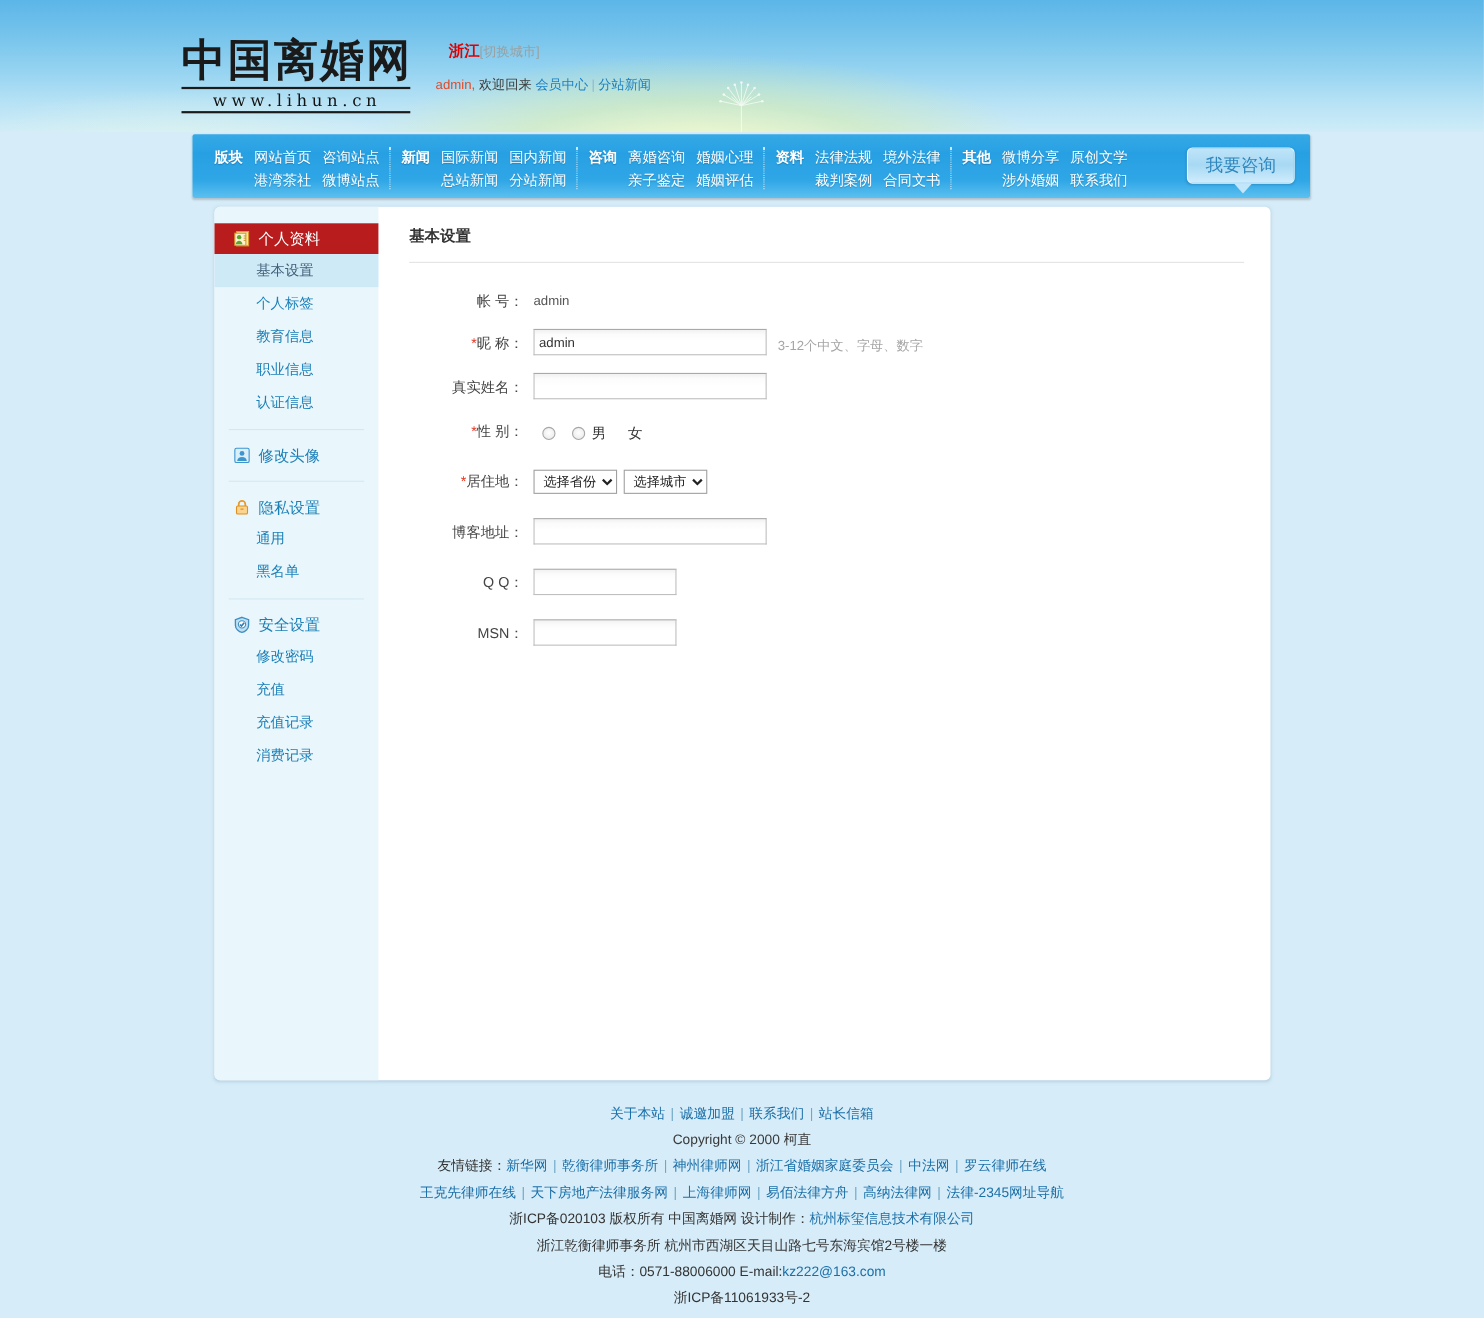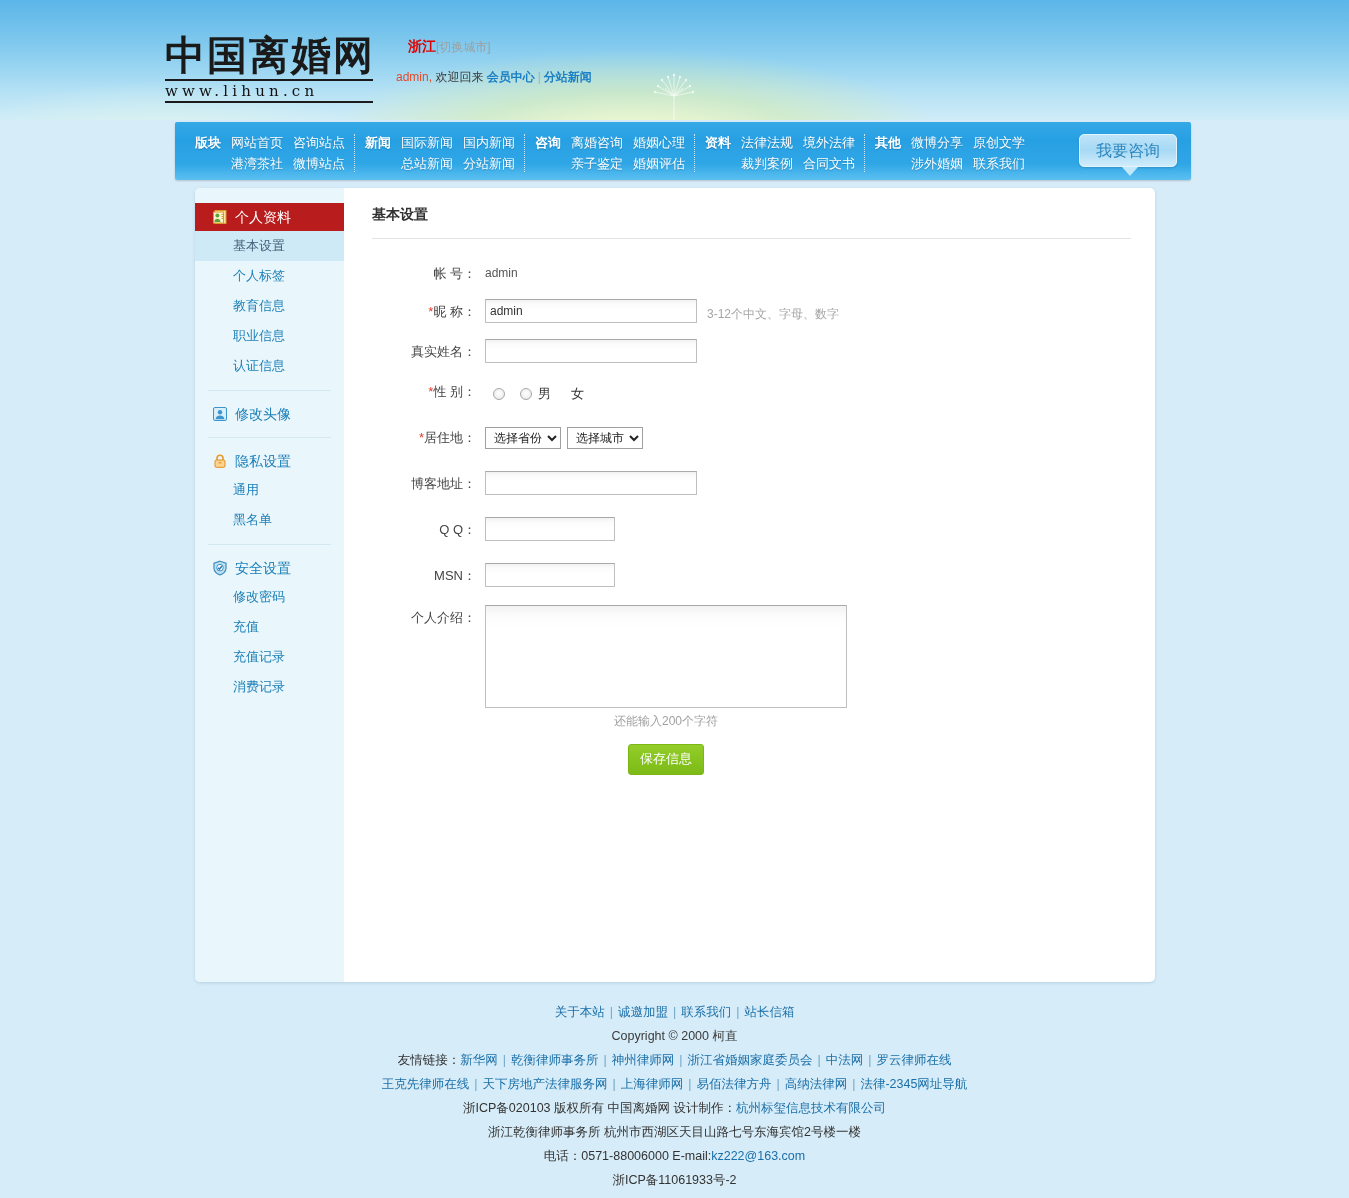--- a/index.html
+++ b/index.html
@@ -33,32 +33,32 @@
   #logo .cn-logo {
     font-family:"DejaVu Serif","Liberation Serif",serif;
     font-size:40px; font-weight:bold; color:#1a1a1a;
     letter-spacing:2px; line-height:46px;
     white-space:nowrap;
   }
   #logo .logo-rule { border-bottom:2px solid #1b1b1b; width:208px; margin-top:1px; }
   #logo .logo-url {
     font-family:"DejaVu Serif","Liberation Serif",serif;
     font-size:15px; letter-spacing:4.2px; color:#111;
-    text-align:left; margin-top:1px;
+    text-align:center; margin-top:1px;
   }
   #logo .logo-rule2 { border-bottom:2px solid #1b1b1b; width:208px; margin-top:1px; }
 
   #city-line { position:absolute; left:408px; top:38px; white-space:nowrap; }
   #city-line .city-name { color:#e00000; font-size:14px; font-weight:bold; }
   #city-line .city-switch { color:#9aa0a0; font-size:12px; }
 
   #welcome-line { position:absolute; left:396px; top:69px; white-space:nowrap; font-size:12px; }
   #welcome-line .uname { color:#e24a28; }
   #welcome-line .wtext { color:#3b3b3b; }
-  #welcome-line a { color:#1b7fc4; text-decoration:none;font-weight:bold; }
+  #welcome-line a { color:#1b7fc4; text-decoration:none; }
   #welcome-line .sep { color:#8fb7cf; margin:0 3px; }
 
   
   #nav {
     position:absolute; left:175px; top:122px; width:1016px; height:58px;
     background:linear-gradient(180deg,#36a9e6 0%,#27a0e3 30%,#2fa6e6 72%,#5cc0f0 100%);
     border-radius:2px;
     box-shadow:0 1px 2px rgba(0,0,0,.18);
   }
   #nav .nav-inner { display:flex; align-items:flex-start; height:100%; padding:12px 0 0 10px; }
@@ -394,28 +394,20 @@
         </div>
       </div>
 
       <div class="row" style="margin-bottom:18px;">
         <div class="lbl">MSN：</div>
         <div class="fld">
           <input class="ti" type="text" style="width: 130px;" value="">
         </div>
       </div>
 
-      <div class="row">
-        <div class="lbl">个人介绍：</div>
-        <div class="fld" style="flex-direction:column;">
-          <textarea class="ta" style=""></textarea>
-          <div class="counter">还能输入200个字符</div>
-          <button id="save-btn">保存信息</button>
-        </div>
-      </div>
 
     </div>
   </div>
 </div>
 
 <div id="footer">
   <div class="frow" id="f-top"><a href="#">关于本站</a><span class="fsep">|</span><a href="#">诚邀加盟</a><span class="fsep">|</span><a href="#">联系我们</a><span class="fsep">|</span><a href="#">站长信箱</a></div>
   <div class="frow copy">Copyright © 2000 柯直</div>
   <div class="frow links" id="f-ll1"><span class="lbl-ll">友情链接：</span><a href="#">新华网</a><span class="fsep">|</span><a href="#">乾衡律师事务所</a><span class="fsep">|</span><a href="#">神州律师网</a><span class="fsep">|</span><a href="#">浙江省婚姻家庭委员会</a><span class="fsep">|</span><a href="#">中法网</a><span class="fsep">|</span><a href="#">罗云律师在线</a></div>
   <div class="frow links" id="f-ll2"><a href="#">王克先律师在线</a><span class="fsep">|</span><a href="#">天下房地产法律服务网</a><span class="fsep">|</span><a href="#">上海律师网</a><span class="fsep">|</span><a href="#">易佰法律方舟</a><span class="fsep">|</span><a href="#">高纳法律网</a><span class="fsep">|</span><a href="#">法律-2345网址导航</a></div>

